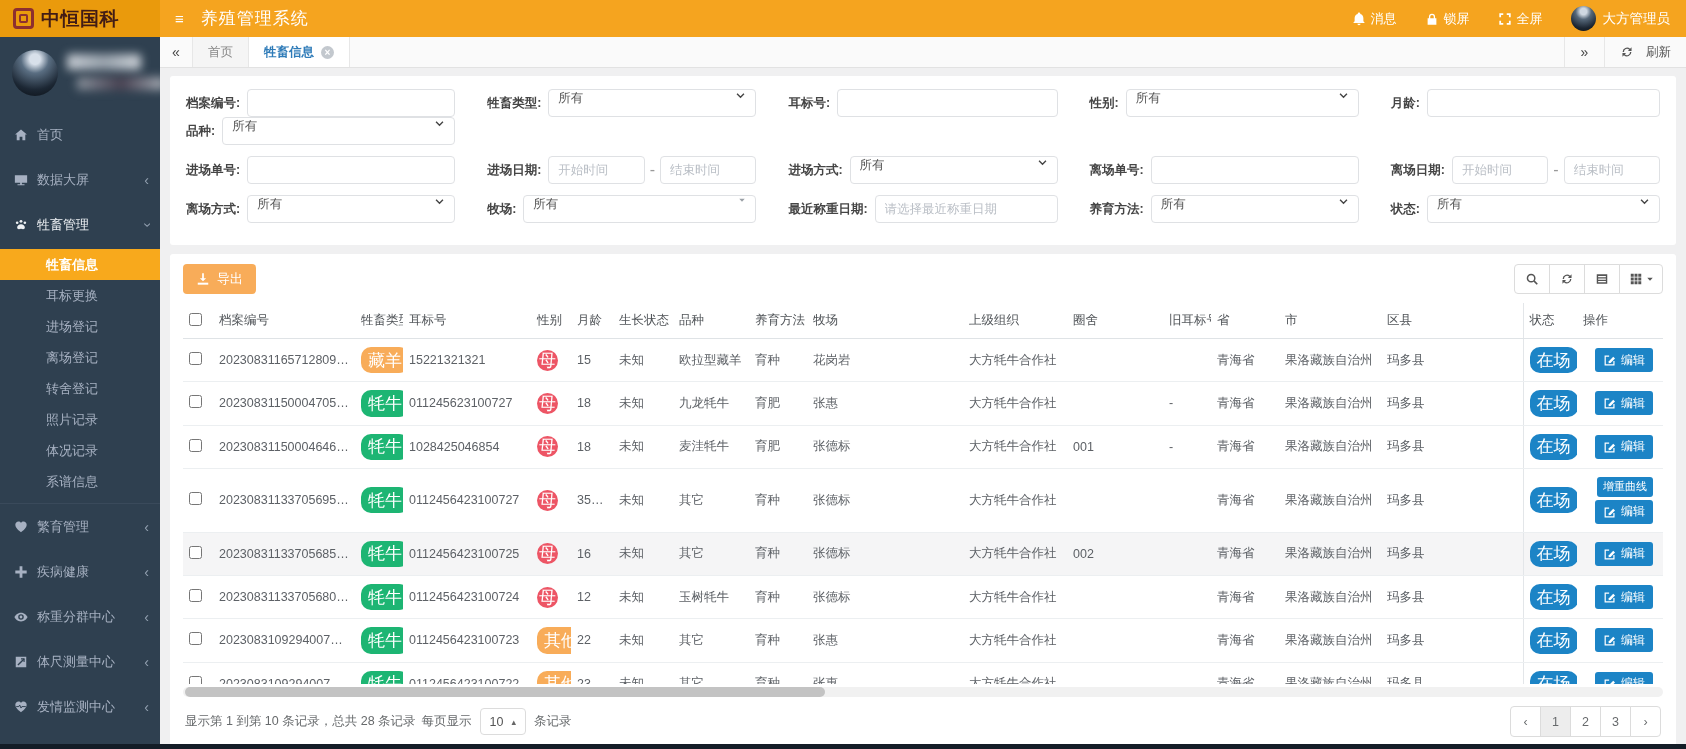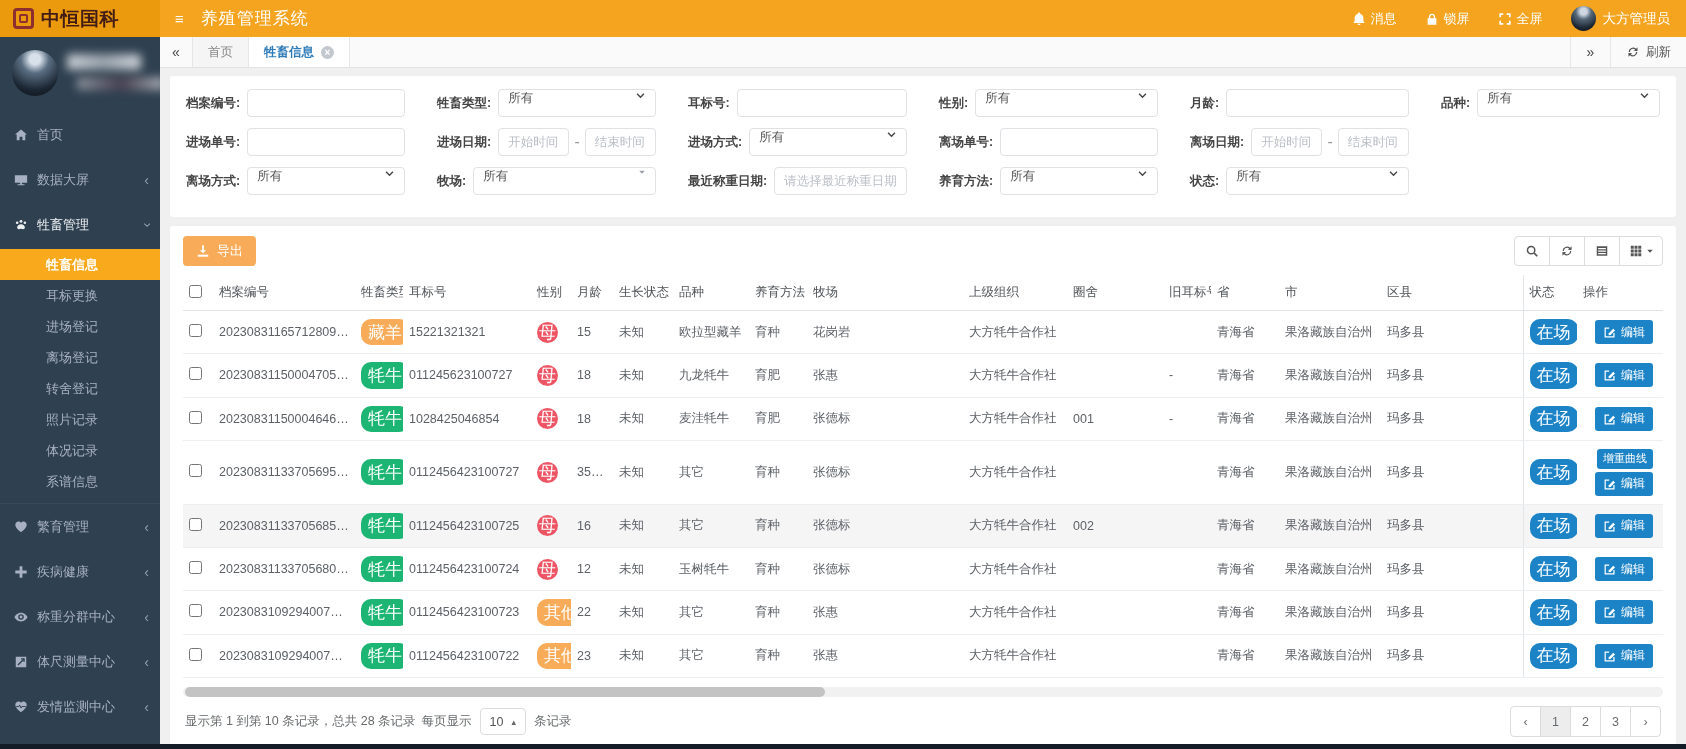--- a/index.html
+++ b/index.html
@@ -43,28 +43,28 @@
 
   
   .main{flex:1;display:flex;flex-direction:column;min-width:0}
   .tabbar{height:31px;background:#fafafa;border-bottom:1px solid #e2e2e2;display:flex;align-items:stretch;font-size:12.5px;color:#888;flex:none}
   .tab-nav{width:33px;display:flex;align-items:center;justify-content:center;color:#444;border-right:1px solid #e7e7e7;cursor:pointer;font-size:14px}
   .tab{display:flex;align-items:center;gap:7px;padding:0 15px;border-right:1px solid #e7e7e7;cursor:pointer;background:#f5f5f5}
   .tab.active{background:#fff;color:#2e7bb8;font-weight:bold}
   .tab-close{width:13px;height:13px;border-radius:50%;background:#c3c8ce;color:#fff;font-size:10px;line-height:13px;text-align:center;cursor:pointer}
   .tab-right{margin-left:auto;display:flex;align-items:stretch}
   .tab-fwd{width:40px;display:flex;align-items:center;justify-content:center;color:#444;border-left:1px solid #e7e7e7;cursor:pointer;font-size:14px}
-  .tab-refresh{display:flex;align-items:center;gap:6px;padding:0 15px;border-left:1px solid #e7e7e7;color:#555;cursor:pointer}
+  .tab-refresh{display:flex;align-items:center;gap:12px;padding:0 15px;border-left:1px solid #e7e7e7;color:#555;cursor:pointer}
 
   .content{flex:1;padding:8px 10px 0;display:flex;flex-direction:column;gap:9px;min-height:0}
   .card{background:#fff;border-radius:3px}
 
   
   .filter-card{padding:13px 16px 11px;flex:none}
-  .f-row{display:grid;grid-template-columns:repeat(6,1fr);column-gap:32px;margin-bottom:11px}
+  .f-row{display:grid;grid-template-columns:repeat(5,1fr);column-gap:32px;margin-bottom:11px}
   .f-group{display:flex;align-items:center;min-width:0}
   .f-label{font-weight:bold;color:#454545;font-size:12.5px;white-space:nowrap;margin-right:7px;flex:none}
   .ctrl{flex:1;height:28px;border:1px solid #dfe1e4;border-radius:4px;background:#fff;font-size:12.5px;color:#555;padding:0 9px;min-width:0}
   input.ctrl{outline:none}
   input.ctrl::placeholder{color:#b9bec5}
   .ctrl.sel{display:flex;align-items:flex-start;justify-content:space-between;cursor:pointer;gap:4px}
   .ctrl.sel .sel-val{overflow:hidden;text-overflow:ellipsis;white-space:nowrap}
   .ctrl.sel .ic{color:#444;flex:none}
   .ctrl.sel.lite .ic{color:#9aa0a6}
   .dr{flex:1;display:flex;align-items:center;gap:5px;min-width:0}

